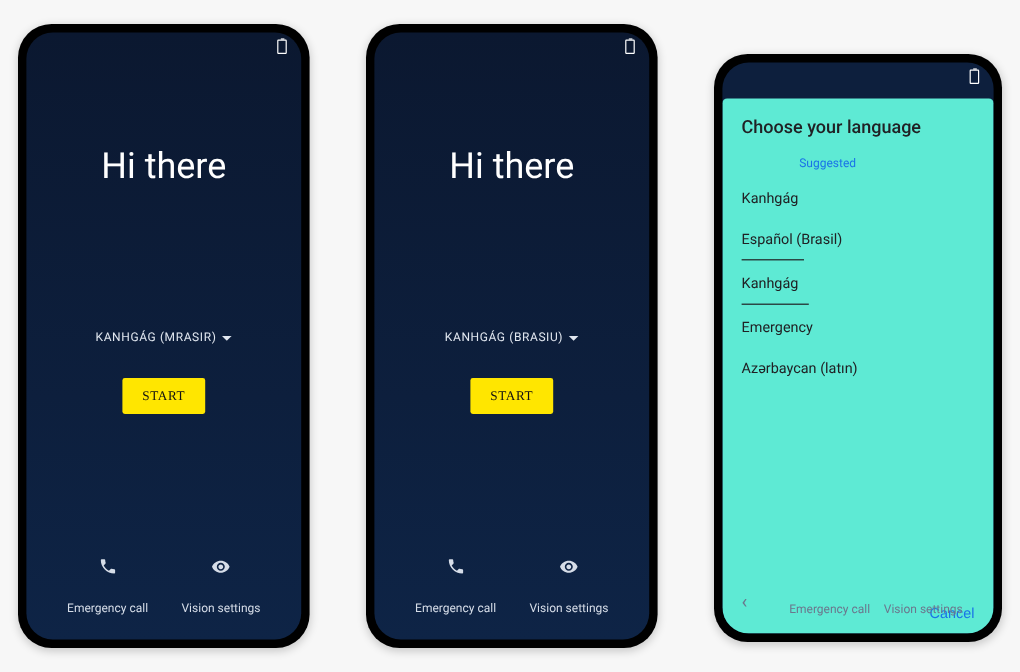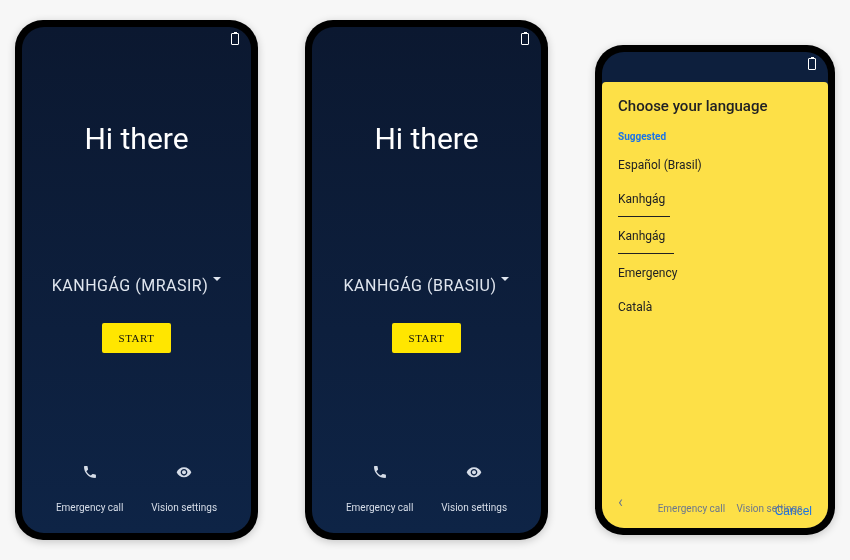--- a/index.html
+++ b/index.html
@@ -57,23 +57,23 @@
     padding-top: 70px;
   }
   .hi-there {
     font-size: 30px;
     font-weight: 400;
     color: #fff;
   }
   .lang-selector {
     margin-top: 120px;
     display: flex;
-    align-items: flex-start;
+    align-items: center;
     gap: 5px;
-    font-size: 16px;
+    font-size: 10px;
     letter-spacing: 0.5px;
     color: #e0e6ef;
     cursor: pointer;
   }
   .chevron-down {
     width: 0; height: 0;
     border-left: 4px solid transparent;
     border-right: 4px solid transparent;
     border-top: 4px solid #e0e6ef;
     margin-top: 1px;
@@ -107,39 +107,40 @@
   }
   .bottom-action-dim { color: #6b778d; }
   .icon-svg { width: 16px; height: 16px; fill: currentColor; }
   
   .screen-light {
     background: #0d1f3d;
     display: flex;
     flex-direction: column;
   }
   .dialog {
-    background: #fde047;
+    background: #5eead4;
     color: #202124;
     border-radius: 4px 4px 0 0;
     margin: 6px 0 0 0;
     flex: 1;
     display: flex;
     flex-direction: column;
     overflow: hidden;
   }
   .dialog-title {
     font-size: 15px;
     font-weight: 500;
     padding: 15px 16px 8px;
   }
   .section-label {
     font-size: 10px;
-    font-weight: 700;
+    font-weight: 400;
     color: #1a73e8;
     padding: 8px 16px 6px;
+    margin-left: 48px;
   }
   .lang-item {
     font-size: 12px;
     padding: 10px 16px;
     color: #202124;
     cursor: pointer;
   }
   .lang-underline { border-bottom: 1.5px solid #202124; margin: 0 16px 2px; width: 52px; }
   .lang-underline-2 { width: 56px; }
   .lang-list { flex: 1; overflow: hidden; }
@@ -229,27 +230,27 @@
 
 <div class="phone-frame phone-small">
   <div class="screen screen-light">
     <div class="status-bar" style="color:#fff">
       <span class="battery-icon"></span>
     </div>
     <div class="dialog">
       <div class="dialog-title">Choose your language</div>
       <div class="lang-list">
         <div class="section-label">Suggested</div>
+        <div class="lang-item">Kanhgág</div>
         <div class="lang-item">Español (Brasil)</div>
-        <div class="lang-item">Kanhgág</div>
         <div class="lang-underline"></div>
         <div class="lang-item">Kanhgág</div>
         <div class="lang-underline lang-underline-2"></div>
         <div class="lang-item">Emergency</div>
-        <div class="lang-item">Català</div>
+        <div class="lang-item">Azərbaycan (latın)</div>
       </div>
       <div class="dialog-footer">
         <button class="cancel-btn">Cancel</button>
       </div>
     </div>
     <div class="bottom-actions" style="position:absolute;bottom:0;left:0;right:0;padding-bottom:14px">
       <div class="bottom-action bottom-action-dim" style="margin-left:30px">
         <span>Emergency call</span>
       </div>
       <div class="bottom-action bottom-action-dim">

